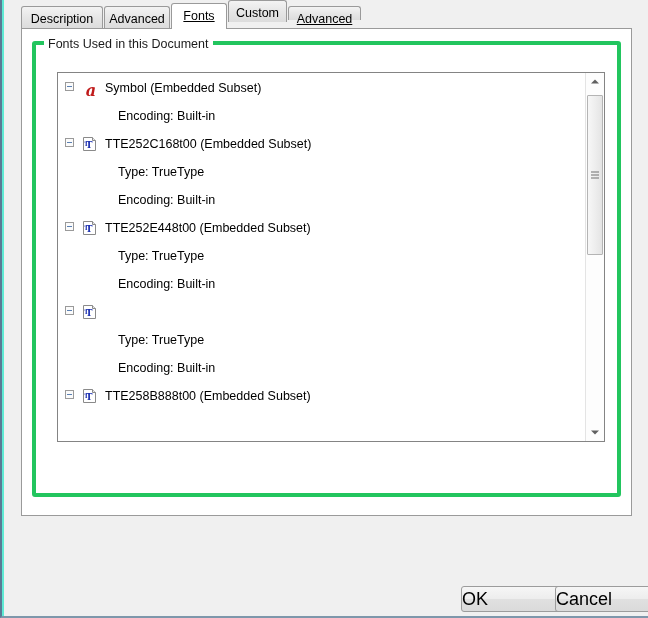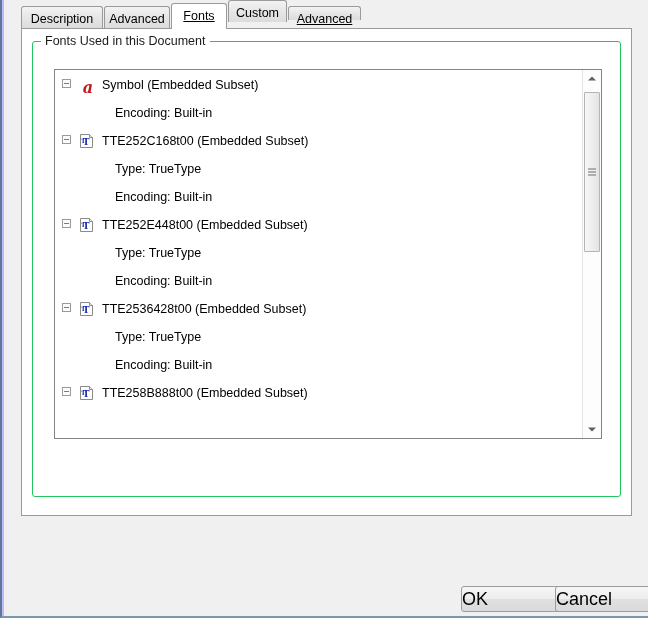--- a/index.html
+++ b/index.html
@@ -18,21 +18,21 @@
 
   
   #window-frame {
     position: absolute;
     left: 0; top: 0;
     width: 648px; height: 618px;
     box-sizing: border-box;
     border-left: 2px solid #5b7a95;
     border-right: 2px solid #7e97ab;
     border-bottom: 2px solid #7e97ab;
-    background: #c4b5fd;
+    background: #5eead4;
   }
   #window-client {
     position: absolute;
     left: 2px; top: 0;
     width: 644px; height: 616px;
     background: #f0f0f0;
   }
 
   
   #tabstrip {
@@ -73,21 +73,21 @@
     background: #ffffff;
     border: 1px solid #9a9a9a;
   }
 
   
   #groupbox {
     position: absolute;
     left: 10px; top: 12px;
     width: 589px; height: 456px;
     box-sizing: border-box;
-    border: 1px solid #22c55e;
+    border: 4px solid #22c55e;
     border-radius: 3px;
   }
   #groupbox-label {
     position: absolute;
     left: 8px; top: -8px;
     background: #ffffff;
     padding: 0 4px;
     font-size: 12.5px;
     color: #1a1a1a;
     white-space: nowrap;
@@ -276,21 +276,21 @@
                     <text x="7.2" y="12.2" text-anchor="middle" font-family="DejaVu Serif, serif" font-size="9" font-weight="bold" fill="#1b2fb0">T</text>
                     <text x="4.2" y="10.4" text-anchor="middle" font-family="DejaVu Serif, serif" font-size="6" font-weight="bold" fill="#1b2fb0">T</text>
                   </svg></span><span class="row-label">TTE252E448t00 (Embedded Subset)</span></div>
               <div class="row detail-row"><span class="row-label">Type: TrueType</span></div>
               <div class="row detail-row"><span class="row-label">Encoding: Built-in</span></div>
               <div class="row font-row"><span class="toggle"></span><span class="icon-slot"><svg width="16" height="16" viewBox="0 0 16 16">
                     <path d="M1.5 1.5 H10.5 L13.5 4.5 V14.5 H1.5 Z" fill="#ffffff" stroke="#8a8a8a" stroke-width="1"></path>
                     <path d="M10.5 1.5 V4.5 H13.5" fill="#e8e8e8" stroke="#8a8a8a" stroke-width="1"></path>
                     <text x="7.2" y="12.2" text-anchor="middle" font-family="DejaVu Serif, serif" font-size="9" font-weight="bold" fill="#1b2fb0">T</text>
                     <text x="4.2" y="10.4" text-anchor="middle" font-family="DejaVu Serif, serif" font-size="6" font-weight="bold" fill="#1b2fb0">T</text>
-                  </svg></span><span class="row-label">TTE2536428t00 (Embedded Subset)</span></div>
+                  </svg></span></div>
               <div class="row detail-row"><span class="row-label">Type: TrueType</span></div>
               <div class="row detail-row"><span class="row-label">Encoding: Built-in</span></div>
               <div class="row font-row"><span class="toggle"></span><span class="icon-slot"><svg width="16" height="16" viewBox="0 0 16 16">
                     <path d="M1.5 1.5 H10.5 L13.5 4.5 V14.5 H1.5 Z" fill="#ffffff" stroke="#8a8a8a" stroke-width="1"></path>
                     <path d="M10.5 1.5 V4.5 H13.5" fill="#e8e8e8" stroke="#8a8a8a" stroke-width="1"></path>
                     <text x="7.2" y="12.2" text-anchor="middle" font-family="DejaVu Serif, serif" font-size="9" font-weight="bold" fill="#1b2fb0">T</text>
                     <text x="4.2" y="10.4" text-anchor="middle" font-family="DejaVu Serif, serif" font-size="6" font-weight="bold" fill="#1b2fb0">T</text>
                   </svg></span><span class="row-label">TTE258B888t00 (Embedded Subset)</span></div>
             </div>
 

